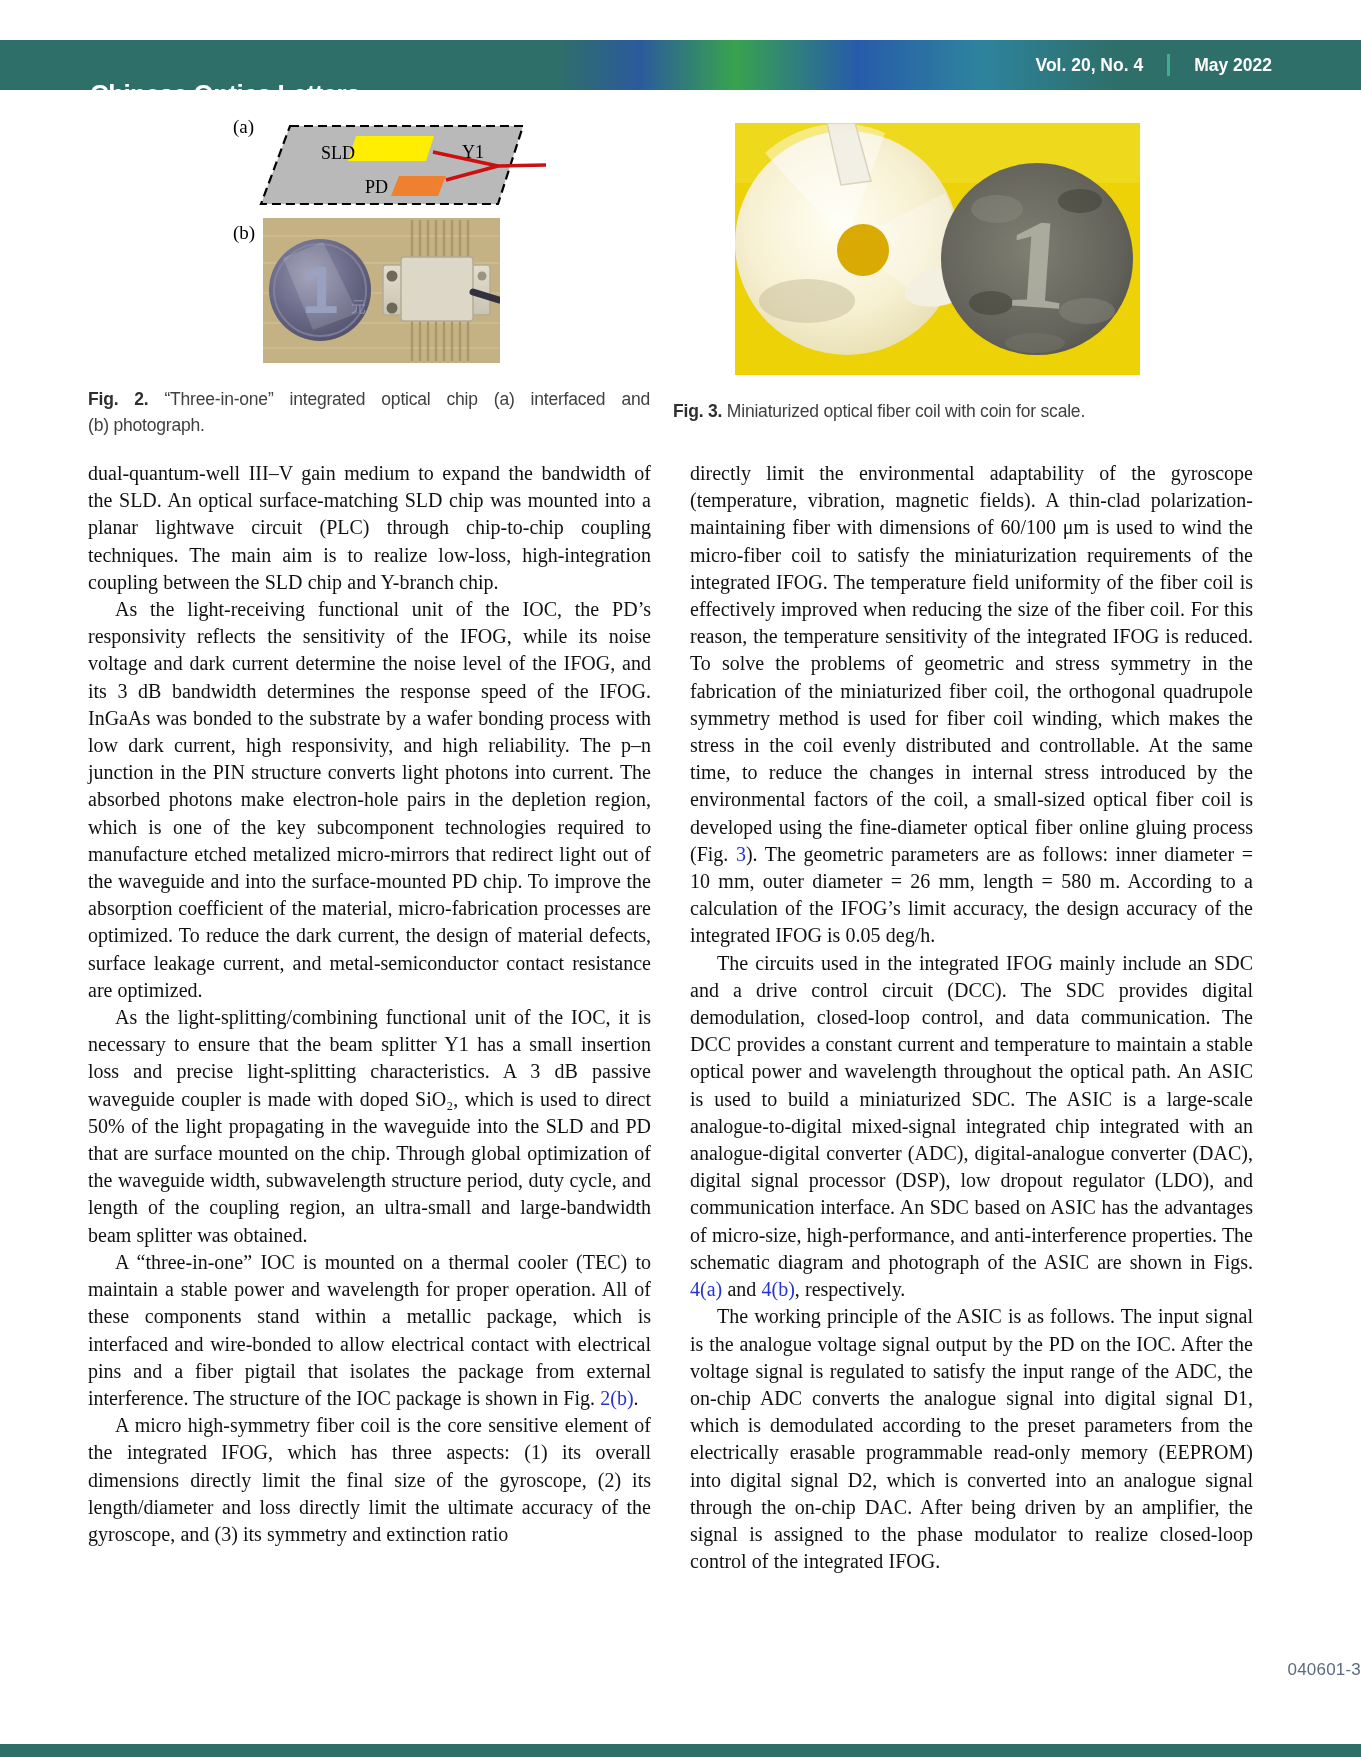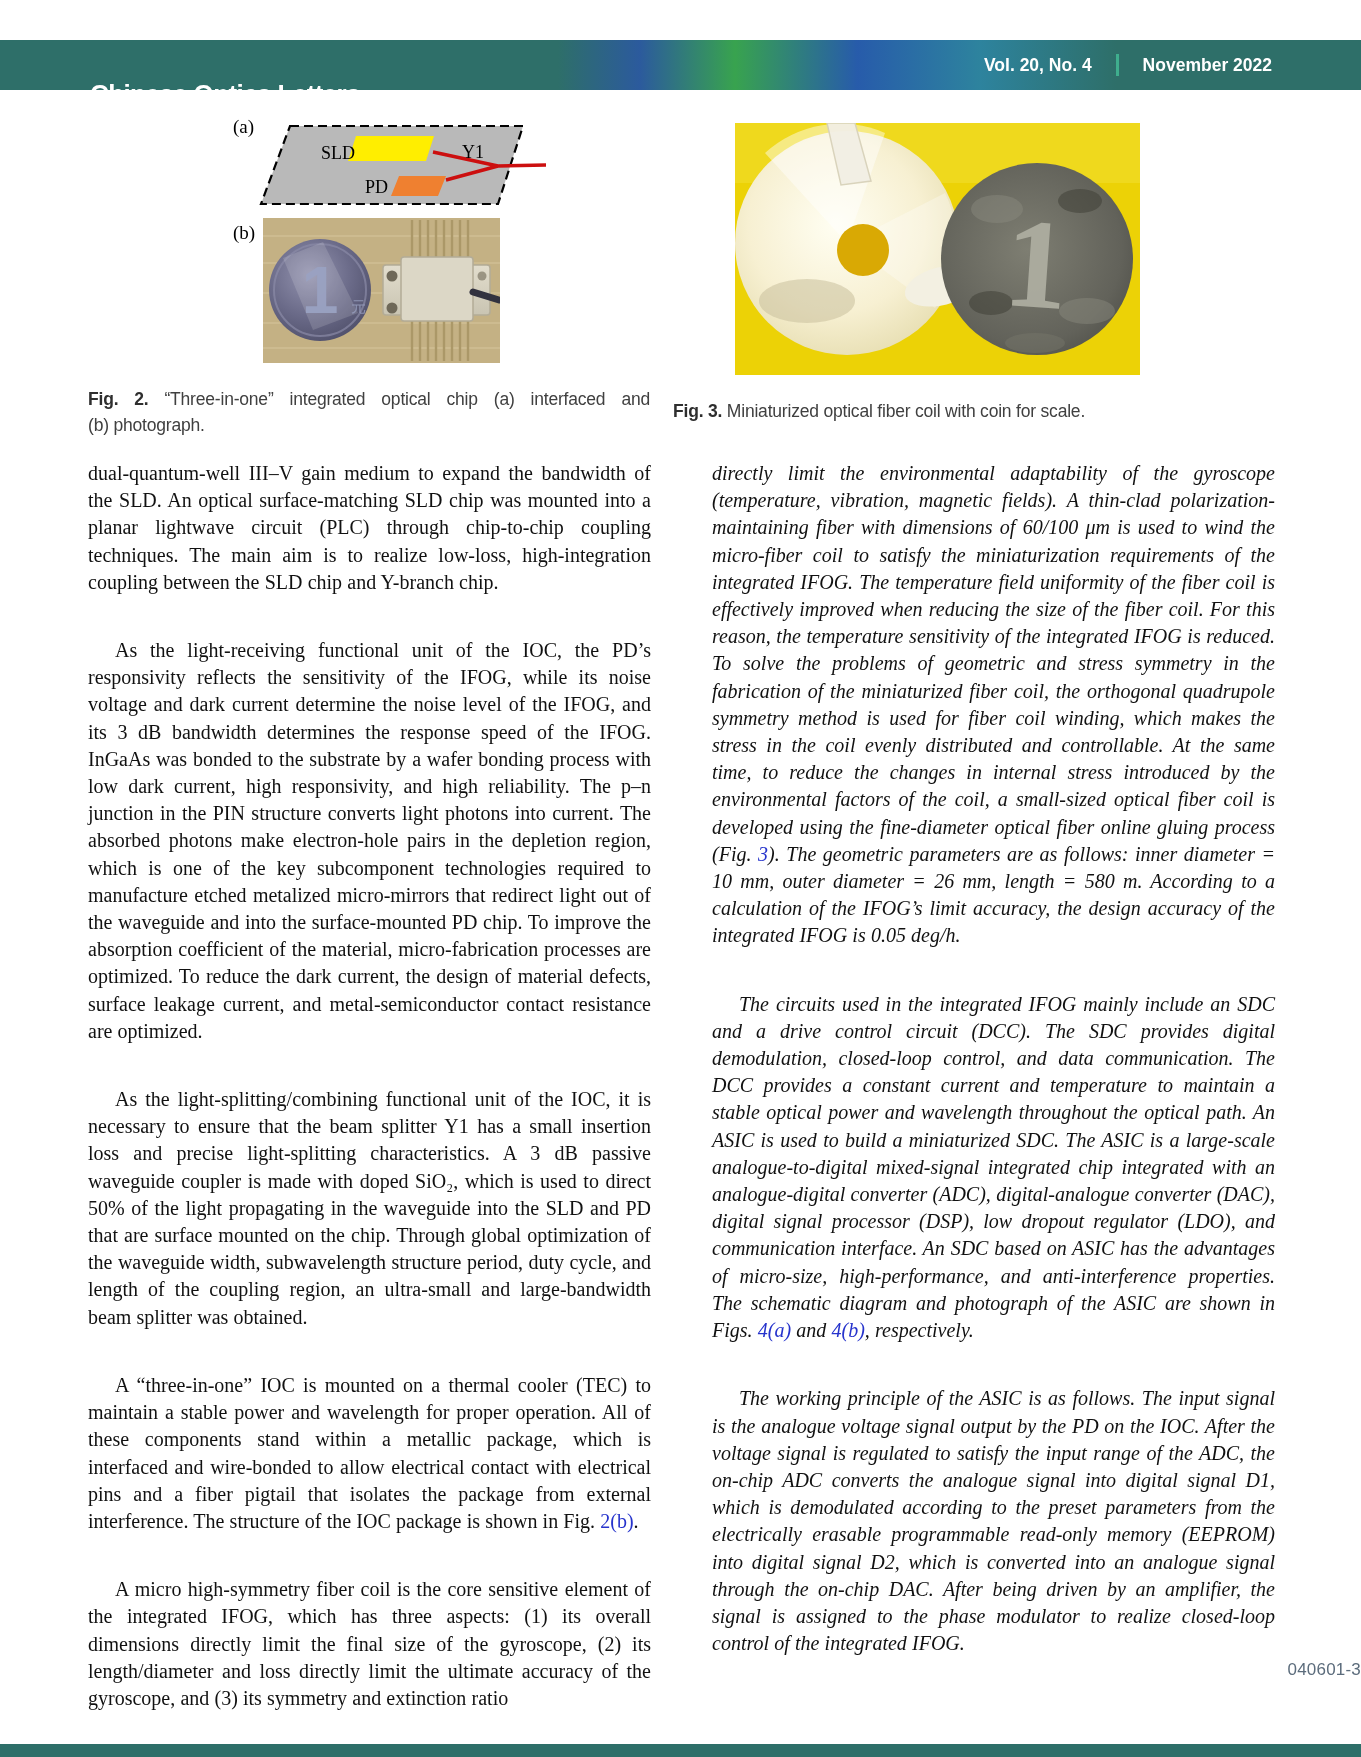--- a/index.html
+++ b/index.html
@@ -38,46 +38,46 @@
   .fig-svg { position:absolute; display:block; }
   .caption {
     position:absolute; font-family:"Liberation Sans","DejaVu Sans",sans-serif;
     font-size:17.5px; line-height:26px; color:#404040; letter-spacing:-0.2px;
   }
   .caption b { color:#2e2e2e; }
   .cap-justify { text-align:justify; text-align-last:justify; }
   
   .col { position:absolute; width:563px; top:460px; }
   .col-left { left:88px; }
-  .col-right { left:712px;font-style:italic; }
+  .col-right { left:690px; }
   .col p {
     margin:0; font-size:20px; line-height:27.2px; text-align:justify;
     color:#111111; word-spacing:0.2px;
   }
-  .col p.indent { text-indent:27px;margin-top:41px; }
+  .col p.indent { text-indent:27px; }
   .ref-link { color:#2633cc; cursor:pointer; }
   
   .footer {
     position:absolute; left:0; top:1660px; width:1361px; text-align:right;
     font-family:"Liberation Sans","DejaVu Sans",sans-serif;
     font-size:17px; color:#5c6c7c; letter-spacing:0.2px;
   }
   .bottom-bar { position:absolute; left:0; bottom:0; width:1361px; height:13px; background:#2e6f69; }
 </style>
 </head>
 <body>
 
 <div class="page">
 
   <div class="header-bar">
     <div class="journal-title">Chinese Optics Letters</div>
     <div class="header-right">
       <span>Vol. 20, No. 4</span>
       <span class="header-divider"></span>
-      <span>November 2022</span>
+      <span>May 2022</span>
     </div>
   </div>
 
   <div class="fig-sublabel" style="left:233px; top:116px;">(a)</div>
   <svg class="fig-svg" style="left:230px; top:108px;" width="330" height="102" viewBox="0 0 330 102">
     <polygon points="60,18 293,18 268,96 31,96" fill="#b9b9b9" stroke="#000000" stroke-width="2.2" stroke-dasharray="9 5"></polygon>
     <path d="M203,44 L268,58 M216,72 L268,58 M268,58 L316,57" stroke="#cc0f0f" stroke-width="3.4" fill="none"></path>
     <polygon points="126,28 204,28 196,53 118,53" fill="#ffee00"></polygon>
     <polygon points="169,68 216,68 208,88 161,88" fill="#ef8030"></polygon>
     <text x="91" y="51" font-size="18" fill="#000">SLD</text>

